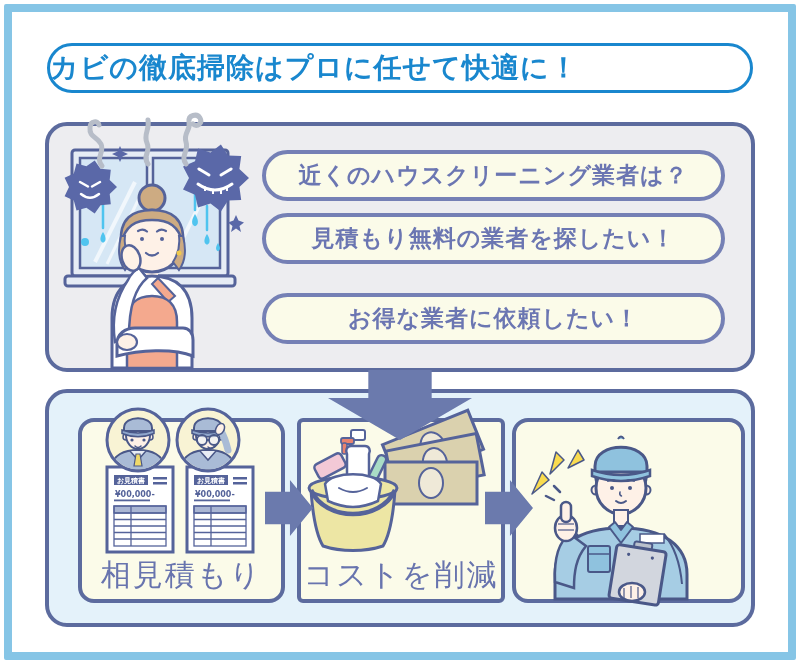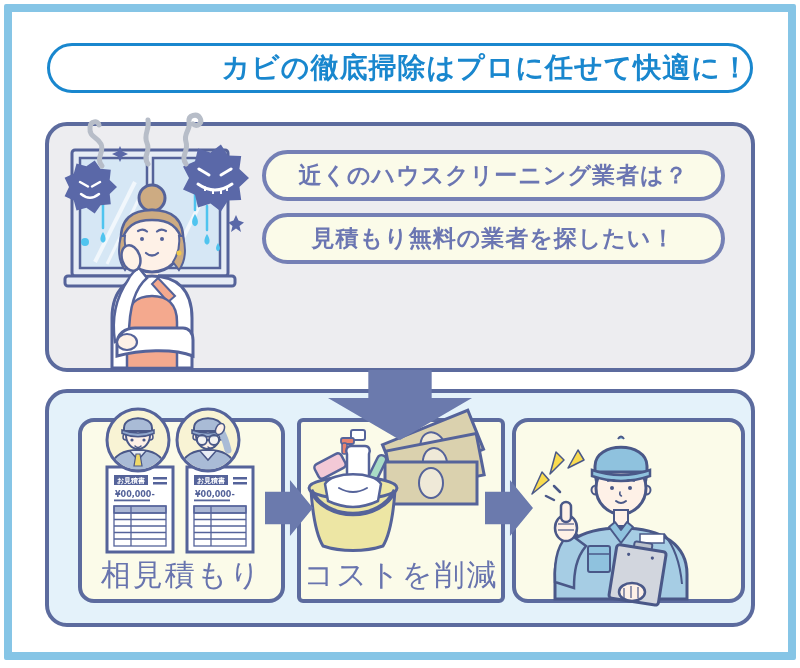--- a/index.html
+++ b/index.html
@@ -7,21 +7,21 @@
     position:relative;width:800px;height:668px;background:#ffffff;overflow:hidden;
     font-family:"DejaVu Sans","Liberation Sans",sans-serif;
   }
   #outer-frame{
     position:absolute;left:4px;top:4px;right:4px;bottom:8px;
     border:8px solid #86C5E6;border-radius:2px;z-index:0;
   }
   #title-banner{
     position:absolute;left:47px;top:43px;width:706px;height:50px;
     border:3px solid #1987CE;border-radius:27px;background:#ffffff;
-    display:flex;align-items:center;justify-content:flex-end;z-index:4;
+    display:flex;align-items:center;justify-content:flex-start;z-index:4;
     box-sizing:border-box;
   }
   #title-banner .title-text{
     color:#1987CE;font-size:28px;font-weight:bold;letter-spacing:1px;white-space:nowrap;
   }
   #top-panel{
     position:absolute;left:45px;top:122px;width:710px;height:250px;
     background:#EDEDF0;border:4px solid #5C6B9E;border-radius:22px;
     box-sizing:border-box;z-index:1;
   }
@@ -149,20 +149,23 @@
       <path d="M62 232 C62 222 70 216 80 216 L128 216 C134 216 138 221 138 228 L138 244 C118 236 84 238 62 244 Z" fill="#FFFFFF" stroke="#55639A" stroke-width="3"></path>
       <ellipse cx="72" cy="230" rx="10" ry="8" fill="#FEF1E7" stroke="#55639A" stroke-width="2.2"></ellipse>
     </g>
   </svg>
 
   <div class="bubble" id="bubble-1">
     <span>近くのハウスクリーニング業者は？</span>
   </div>
   <div class="bubble" id="bubble-2">
     <span>見積もり無料の業者を探したい！</span>
+  </div>
+  <div class="bubble" id="bubble-3">
+    <span>お得な業者に依頼したい！</span>
   </div>
 
   <div id="down-arrow"></div>
 
   <div id="bottom-panel"></div>
   <div class="step-box" id="step-box-1"></div>
   <div class="step-box" id="step-box-2"></div>
   <div class="step-box" id="step-box-3"></div>
 
   <svg id="step1-art" viewBox="0 0 199 150" aria-hidden="true">

